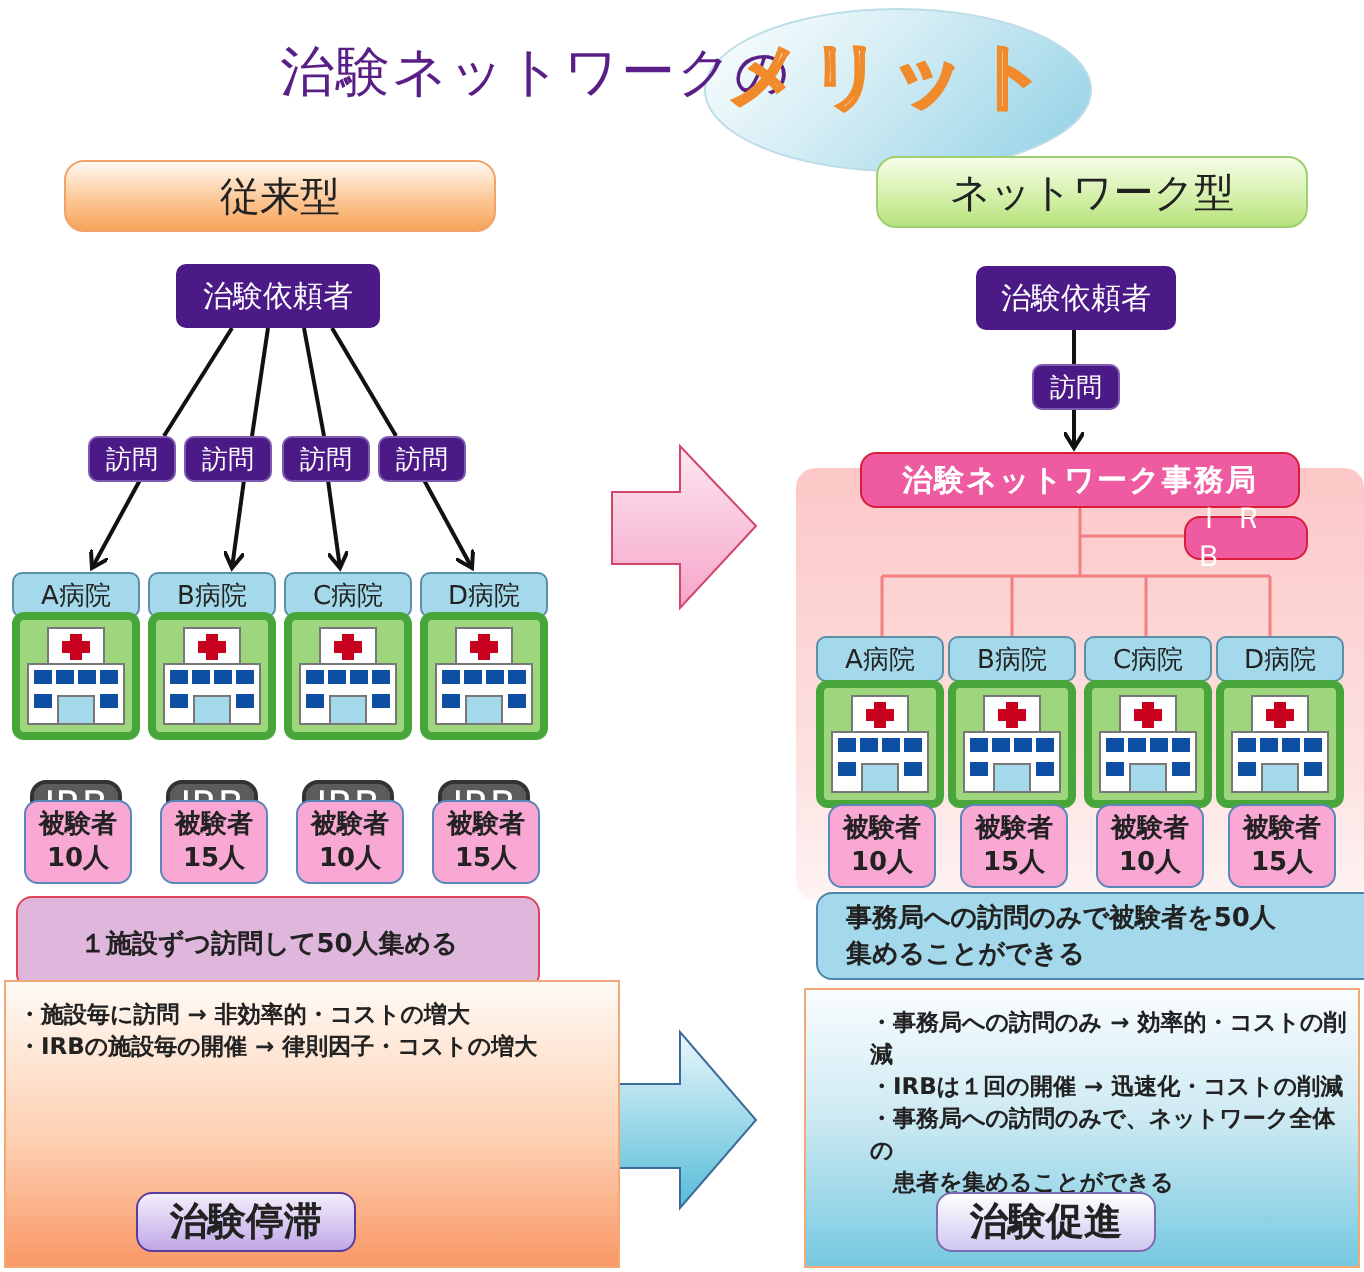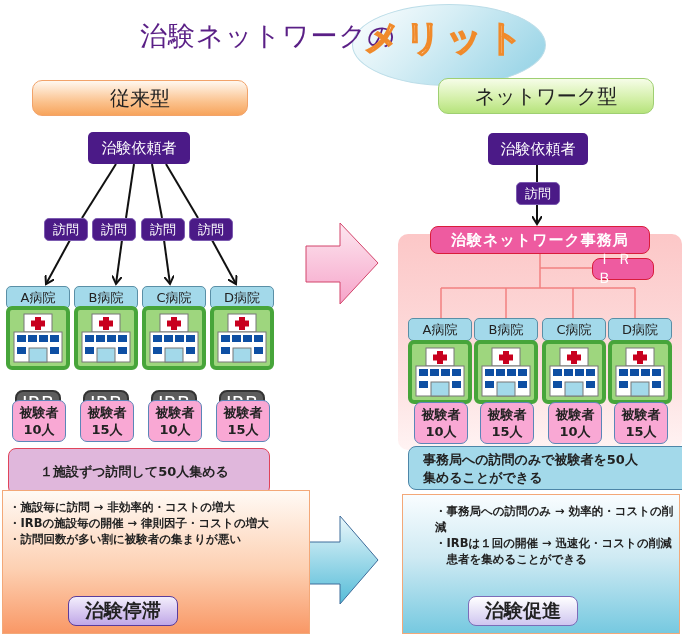--- a/index.html
+++ b/index.html
@@ -182,21 +182,20 @@
       <span>15人</span>
     </div>
   </div>
 
 <div class="abs pink-note">１施設ずつ訪問して50人集める</div>
 
 <div class="abs panel-old">
   <div class="bullets" style="padding:8px 0 0 6px;">
     <div>・施設毎に訪問 → 非効率的・コストの増大</div>
     <div>・IRBの施設毎の開催 → 律則因子・コストの増大</div>
-    <div>・訪問回数が多い割に被験者の集まりが悪い</div>
   </div>
 </div>
 <div class="abs result result-old">治験停滞</div>
 
 <div class="abs sponsor" style="left:488px;top:133px;width:100px;">治験依頼者</div>
 <div class="abs visit" style="left:516px;top:182px;">訪問</div>
 
 <div class="abs office">治験ネットワーク事務局</div>
 <div class="abs net-irb">ＩＲＢ</div>
 
@@ -285,16 +284,17 @@
 
 <div class="abs blue-note">
   <div>事務局への訪問のみで被験者を50人</div>
   <div>集めることができる</div>
 </div>
 
 <div class="abs panel-net">
   <div class="bullets" style="padding:8px 0 0 8px;">
     <div>・事務局への訪問のみ → 効率的・コストの削減</div>
     <div>・IRBは１回の開催 → 迅速化・コストの削減</div>
+    <div>・事務局への訪問のみで、ネットワーク全体の</div>
     <div>　患者を集めることができる</div>
   </div>
 </div>
 <div class="abs result result-net">治験促進</div>
 
 </body></html>

